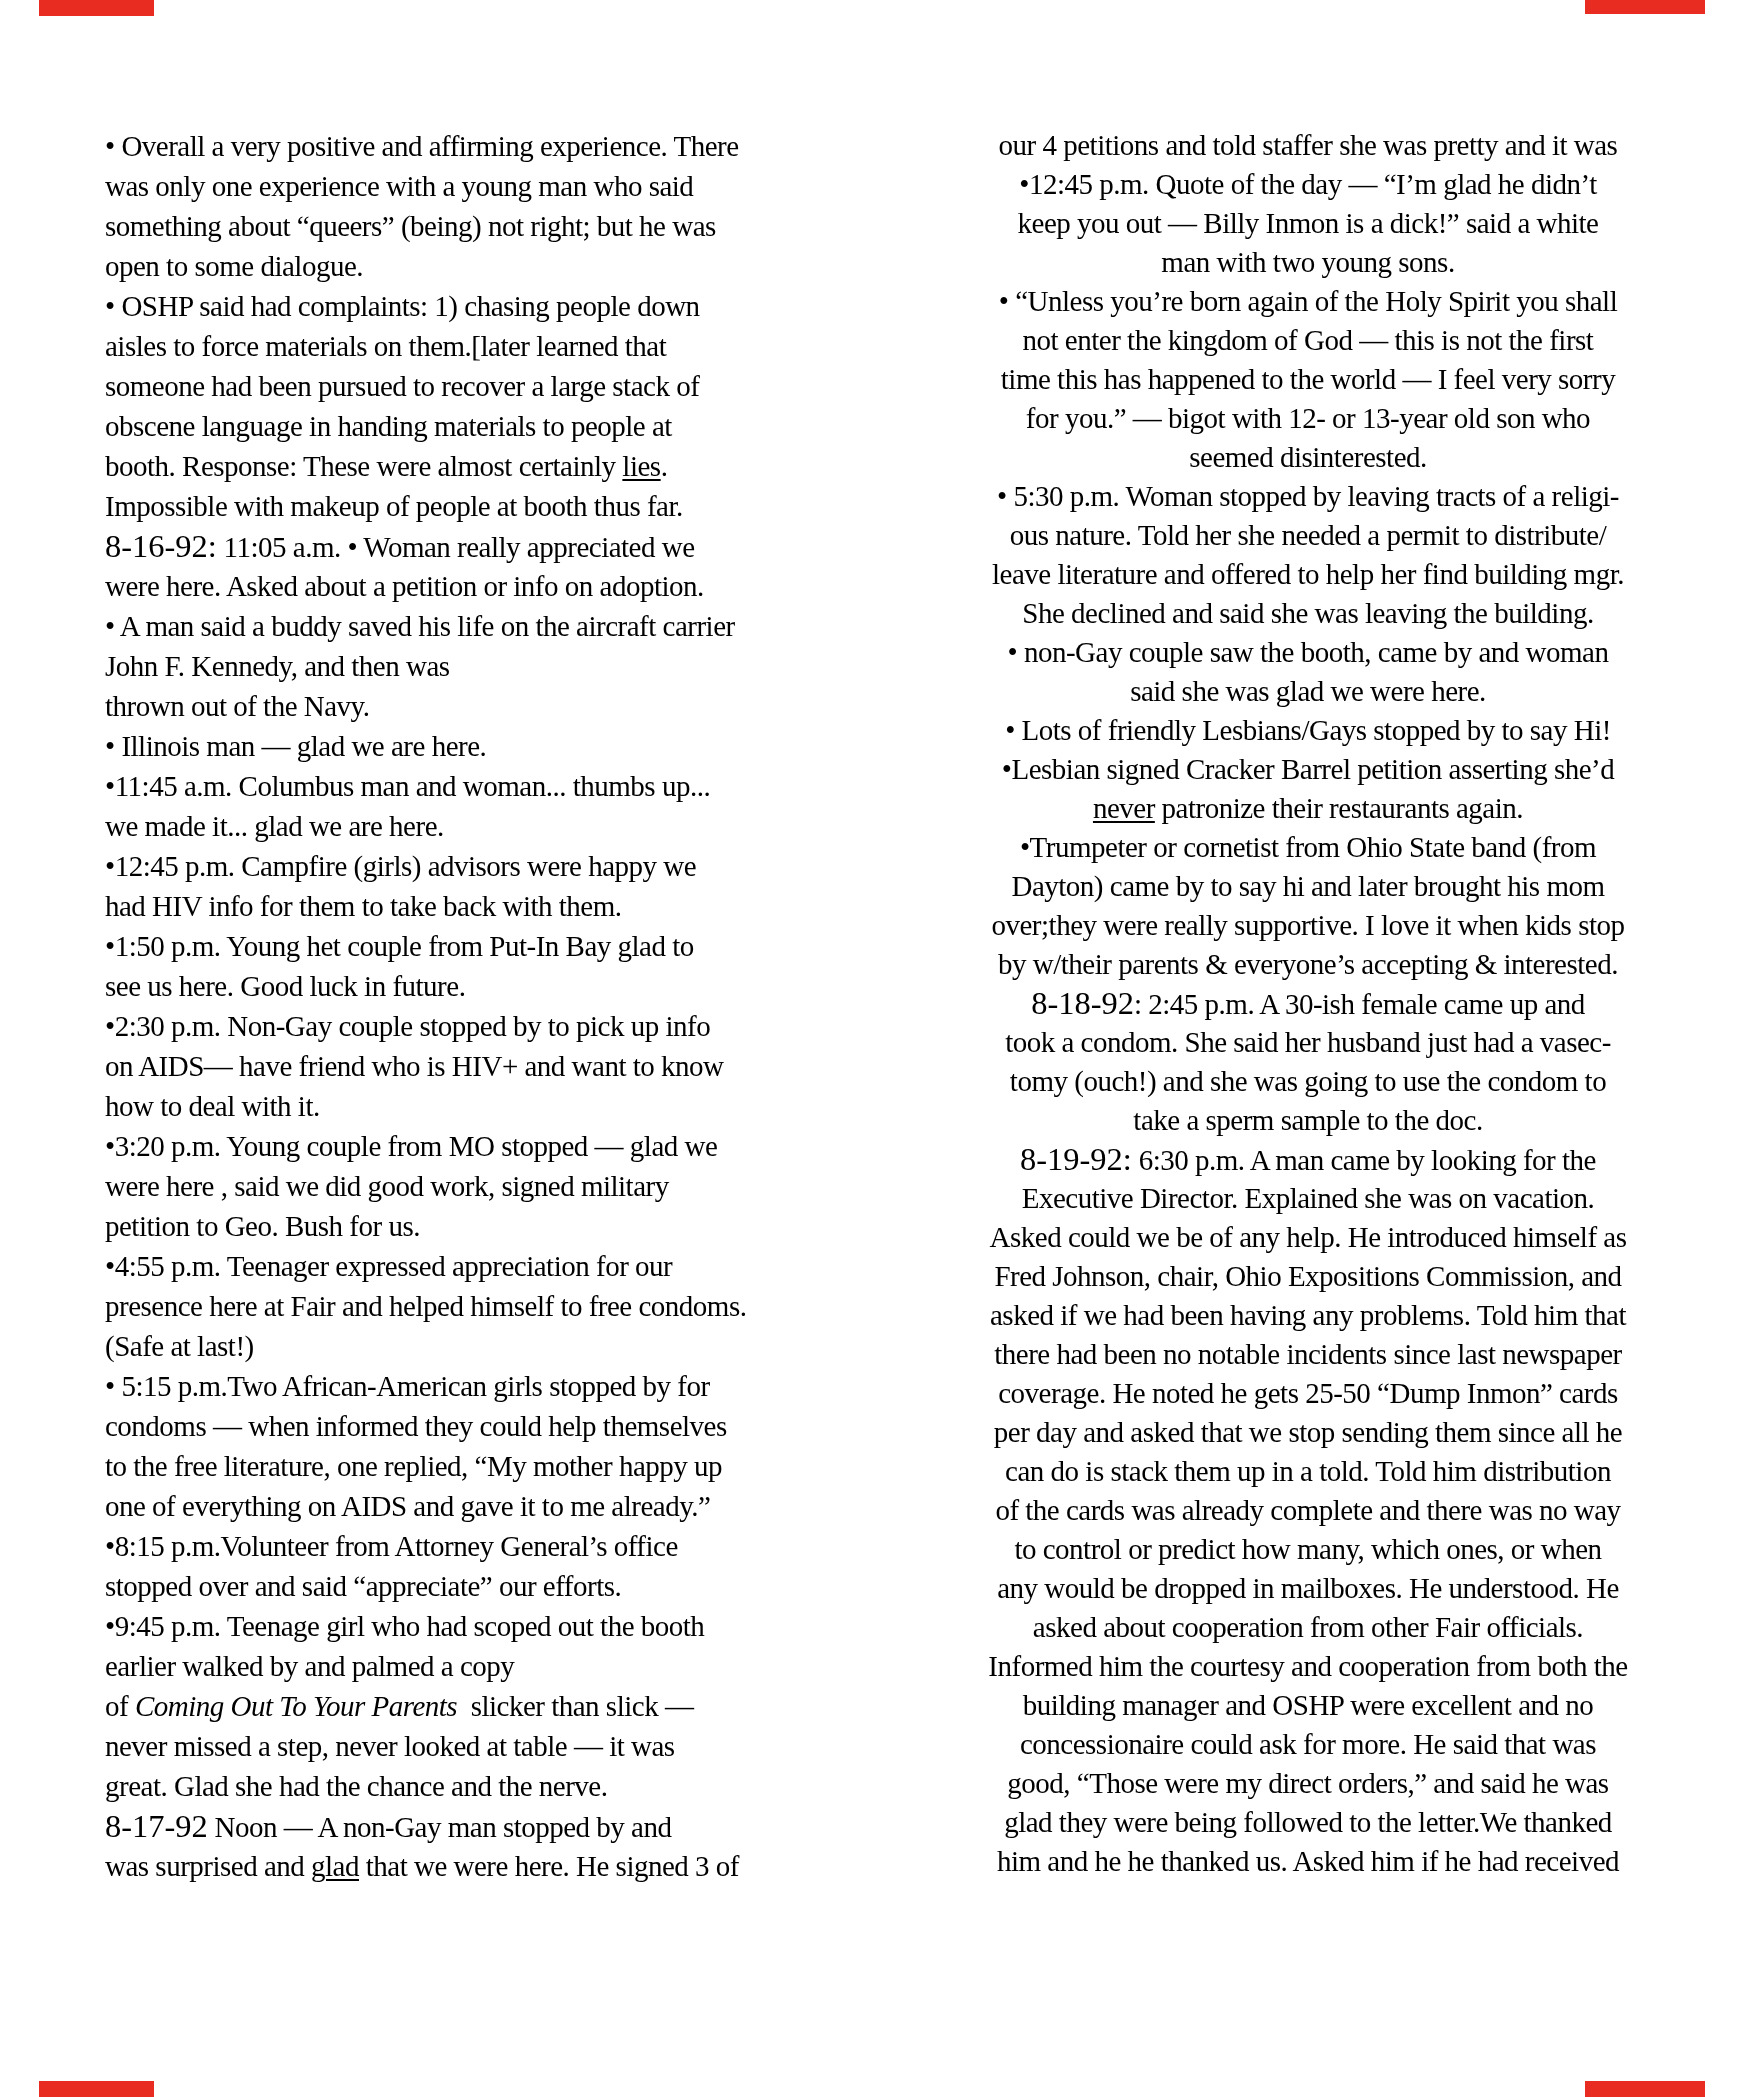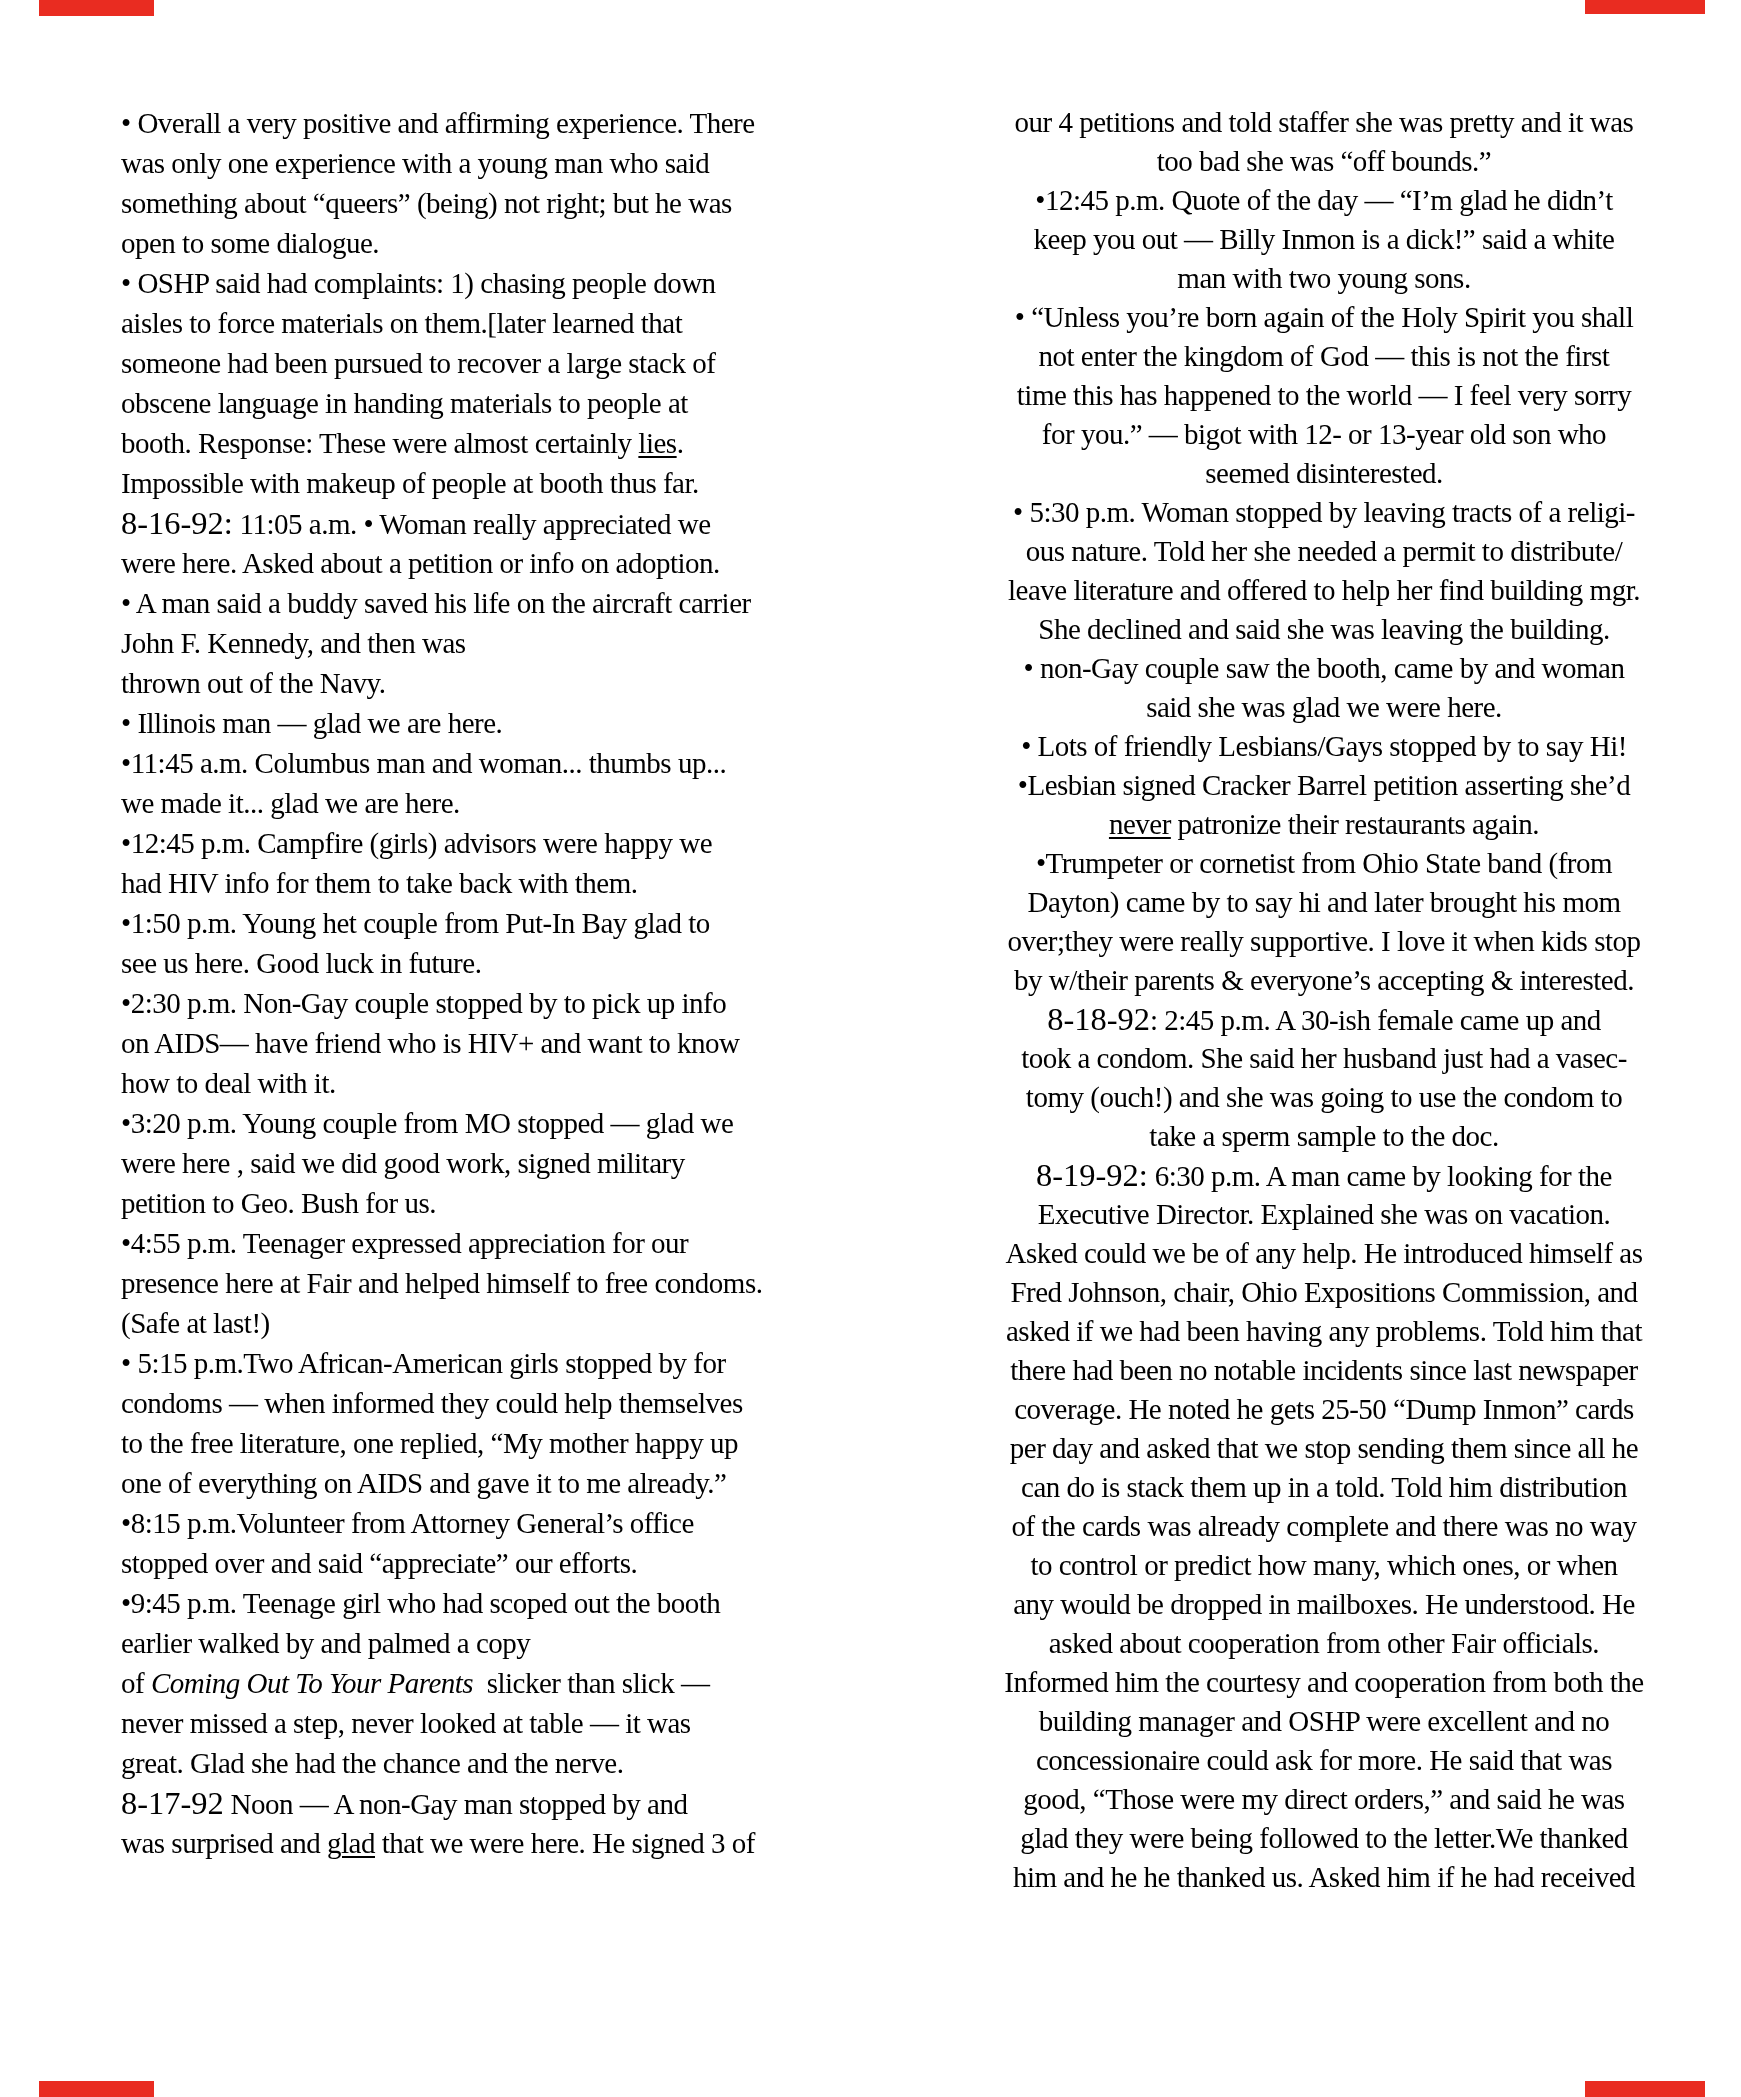--- a/index.html
+++ b/index.html
@@ -11,22 +11,21 @@
     position: relative;
     width: 1742px;
     height: 2097px;
     background: #ffffff;
     overflow: hidden;
     font-family: "Liberation Serif", "DejaVu Serif", serif;
     color: #000000;
   }
   .col {
     position: absolute;
-    top: 103px;
-    margin-left: 16px;
+    top: 126px;
   }
   .col-left  { left: 105px;  width: 790px; }
   .col-right { left: 908px; width: 800px; text-align: center; }
   .line {
     white-space: pre;
     font-size: 29px;
     letter-spacing: -0.5px;
     color: #000000;
   }
   .col-left  .line { line-height: 40px; height: 40px; }
@@ -99,21 +98,20 @@
       <div class="line">•9:45 p.m. Teenage girl who had scoped out the booth</div>
       <div class="line">earlier walked by and palmed a copy</div>
       <div class="line"><span>of </span><span class="r-i">Coming Out To Your Parents</span><span>  slicker than slick —</span></div>
       <div class="line">never missed a step, never looked at table — it was</div>
       <div class="line">great. Glad she had the chance and the nerve.</div>
       <div class="line"><span class="r-b">8-17-92</span><span> Noon — A non-Gay man stopped by and</span></div>
       <div class="line"><span>was surprised and </span><span class="r-u">glad</span><span> that we were here. He signed 3 of</span></div>
     </div>
   <div class="col col-right" id="col-right">
       <div class="line">our 4 petitions and told staffer she was pretty and it was</div>
-      <div class="line">too bad she was “off bounds.”</div>
       <div class="line">•12:45 p.m. Quote of the day — “I’m glad he didn’t</div>
       <div class="line">keep you out — Billy Inmon is a dick!” said a white</div>
       <div class="line">man with two young sons.</div>
       <div class="line">• “Unless you’re born again of the Holy Spirit you shall</div>
       <div class="line">not enter the kingdom of God — this is not the first</div>
       <div class="line">time this has happened to the world — I feel very sorry</div>
       <div class="line">for you.” — bigot with 12- or 13-year old son who</div>
       <div class="line">seemed disinterested.</div>
       <div class="line">• 5:30 p.m. Woman stopped by leaving tracts of a religi-</div>
       <div class="line">ous nature. Told her she needed a permit to distribute/</div>

